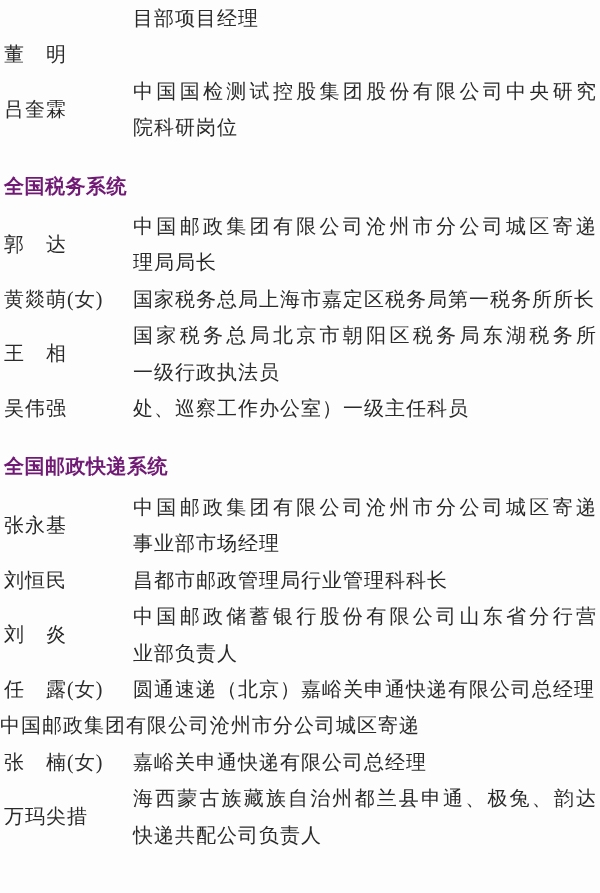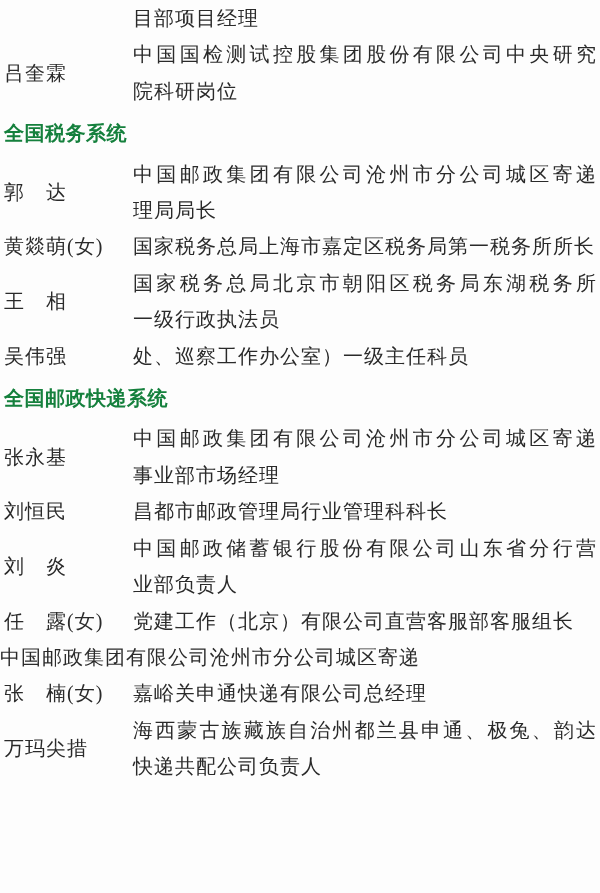--- a/index.html
+++ b/index.html
@@ -18,23 +18,23 @@
     width: 600px;
     height: 893px;
     position: relative;
   }
   .section-header {
     font-family: "Liberation Sans", "DejaVu Sans", sans-serif;
     font-weight: 700;
     font-size: 20px;
     line-height: 36.4px;
     letter-spacing: 0.5px;
-    color: #15803d;
+    color: #701a75;
     padding-left: 4px;
-    margin: 6px 0 4px 0;
+    margin: 22px 0 4px 0;
   }
   .entry-row {
     display: flex;
     align-items: center;
   }
   .name-cell {
     flex: 0 0 auto;
     width: 129px;
     padding-left: 4px;
     font-size: 20px;
@@ -64,20 +64,21 @@
 <div class="page">
   <div id="document-body">
       <div class="section">
         <div class="entry-row">
           <div class="name-cell"></div>
           <div class="desc-cell">
             <div class="position-line">目部项目经理</div>
           </div>
         </div>
         <div class="entry-row">
+          <div class="name-cell">董　明</div>
         </div>
         <div class="entry-row">
           <div class="name-cell">吕奎霖</div>
           <div class="desc-cell">
             <div class="position-line fill">中国国检测试控股集团股份有限公司中央研究</div>
             <div class="position-line">院科研岗位</div>
           </div>
         </div>
       </div>
       <div class="section">
@@ -127,21 +128,21 @@
         <div class="entry-row">
           <div class="name-cell">刘　炎</div>
           <div class="desc-cell">
             <div class="position-line fill">中国邮政储蓄银行股份有限公司山东省分行营</div>
             <div class="position-line">业部负责人</div>
           </div>
         </div>
         <div class="entry-row">
           <div class="name-cell">任　露(女)</div>
           <div class="desc-cell">
-            <div class="position-line">党建工作（北京）有限公司直营客服部客服组长</div>
+            <div class="position-line">圆通速递（北京）嘉峪关申通快递有限公司总经理</div>
           </div>
         </div>
         <div class="entry-row">
           <div class="desc-cell">
             <div class="position-line">中国邮政集团有限公司沧州市分公司城区寄递</div>
           </div>
         </div>
         <div class="entry-row">
           <div class="name-cell">张　楠(女)</div>
           <div class="desc-cell">

